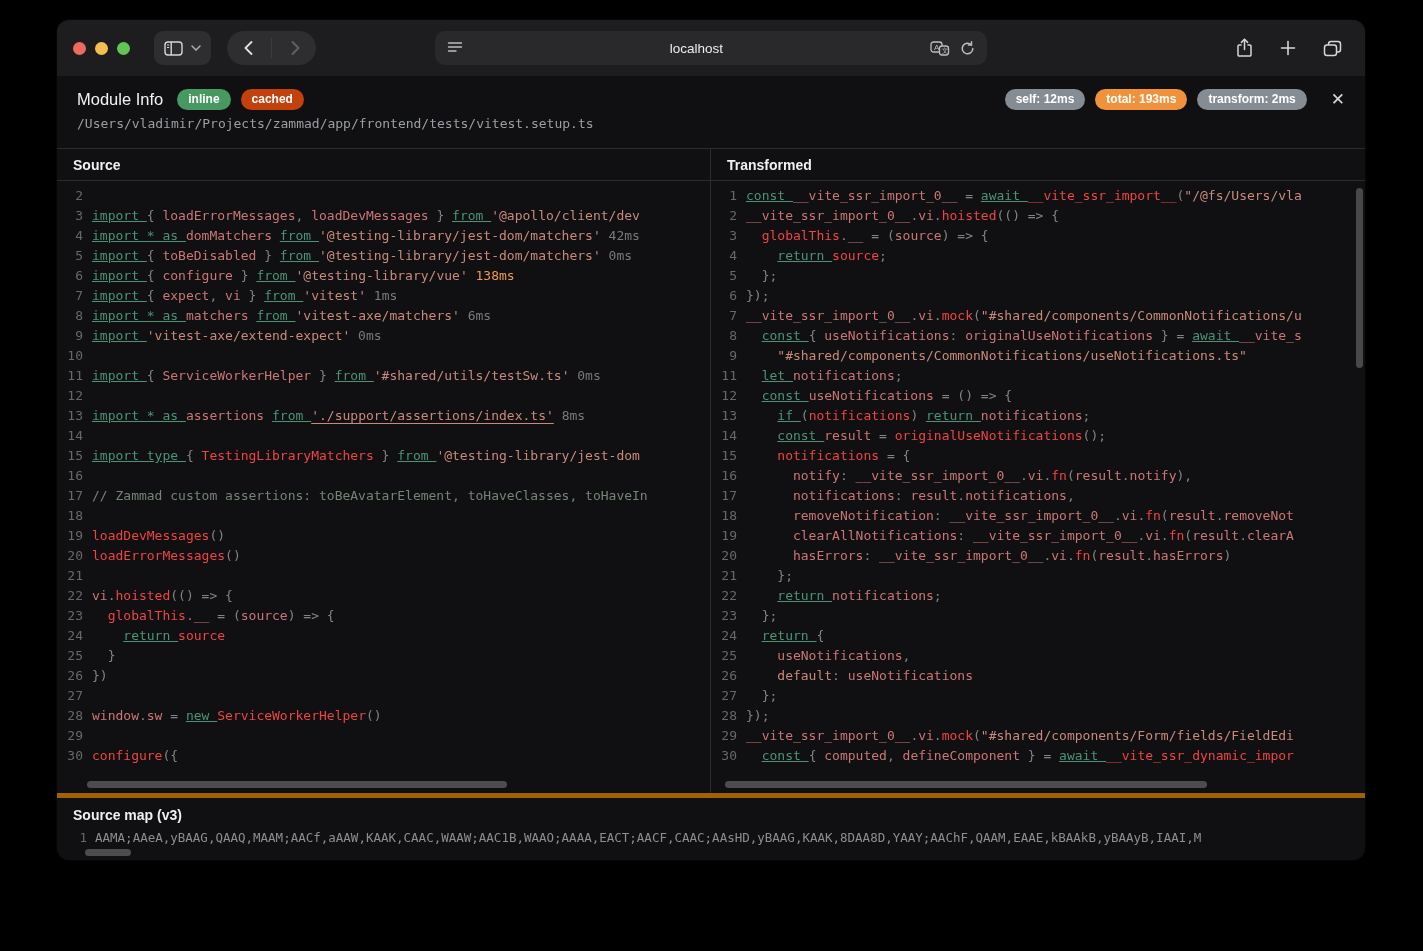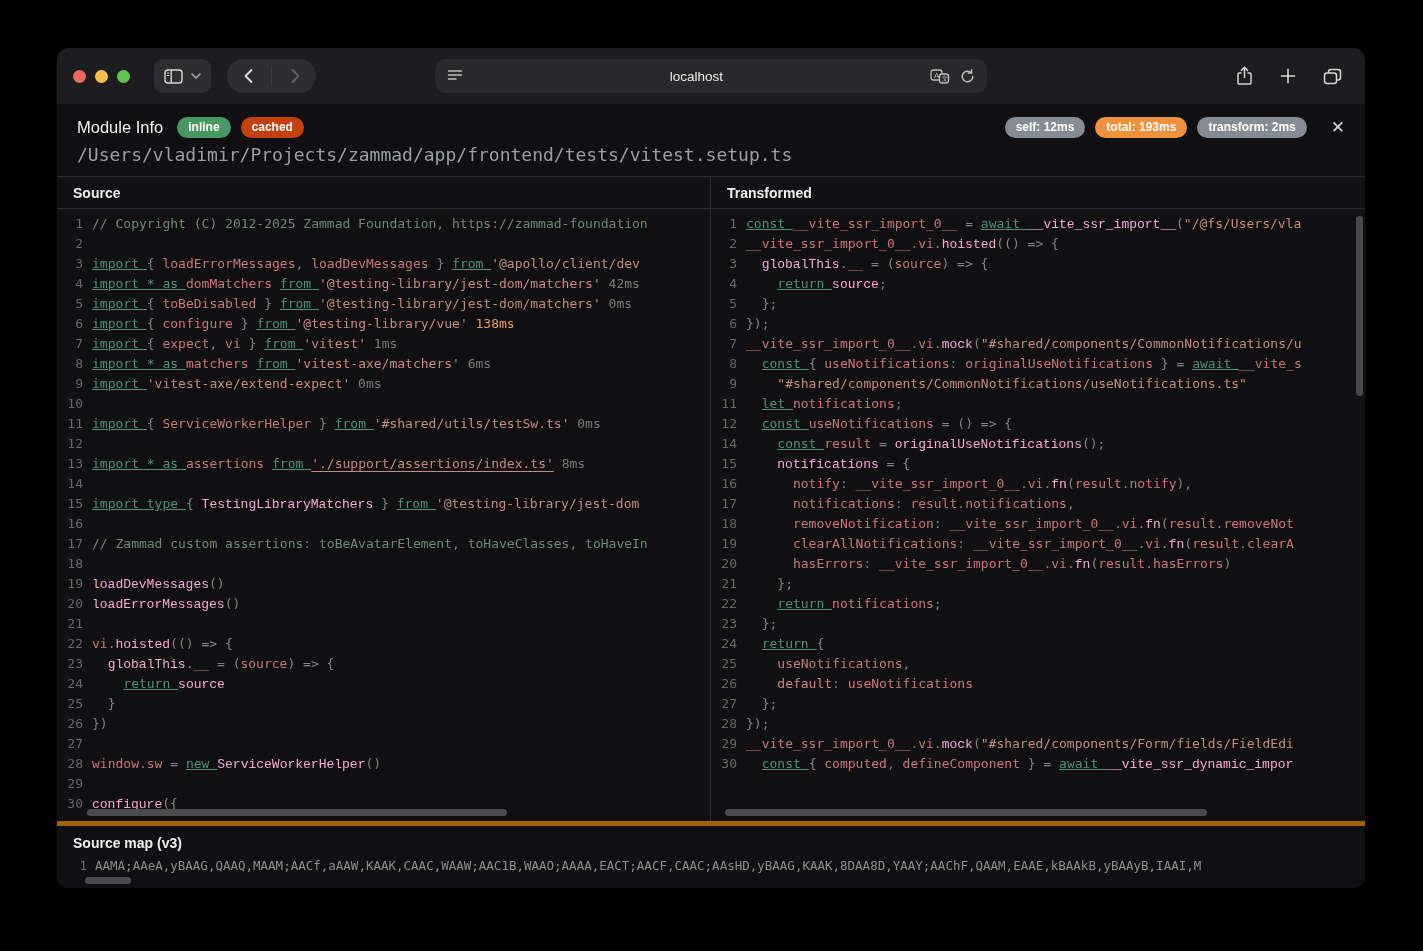--- a/index.html
+++ b/index.html
@@ -1,17 +1,17 @@
 <!DOCTYPE html>
 <html><head>
 <meta charset="utf-8">
 <style>
   html,body{margin:0;padding:0;background:#000;width:1423px;height:951px;overflow:hidden;
     font-family:"Liberation Sans",sans-serif;-webkit-font-smoothing:antialiased;}
-  .window{position:absolute;left:57px;top:48px;width:1308px;height:840px;background:#101012;
+  .window{position:absolute;left:57px;top:20px;width:1308px;height:840px;background:#101012;
     border-radius:12px;overflow:hidden;box-shadow:0 0 0 1px #050505,0 24px 70px rgba(0,0,0,.65);}
   
   .toolbar{position:relative;height:56px;background:#1d1d1f;display:flex;align-items:center;padding:0 16px;}
   .traffic{display:flex;gap:9px;margin-right:24px;}
   .light{width:13px;height:13px;border-radius:50%;}
   .tb-group{display:flex;align-items:center;background:#2e2e30;border-radius:9px;height:34px;padding:0 10px;gap:8px;}
   .nav-group{margin-left:16px;border-radius:17px;padding:0 6px;}
   .nav-btn{width:30px;height:30px;display:flex;align-items:center;justify-content:center;}
   .nav-divider{width:1px;height:20px;background:#3c3c3e;}
   .urlbar{position:absolute;left:50%;transform:translateX(-50%);top:11px;width:528px;height:34px;
@@ -26,34 +26,34 @@
   .mh-title{color:#f2f2f2;font-size:16.5px;font-weight:normal;margin-right:14px;}
   .badge{display:inline-block;color:#fff;font-size:12px;font-weight:bold;border-radius:11px;
     padding:3px 11px 4px;margin-right:10px;line-height:14px;}
   .badge-inline{background:#479961;}
   .badge-cached{background:#c2410c;}
   .mh-right{margin-left:auto;display:flex;align-items:center;gap:10px;}
   .timing{display:inline-block;color:#fff;font-size:12px;font-weight:bold;border-radius:11px;padding:3px 11px 4px;line-height:14px;}
   .timing-gray{background:#868c94;}
   .timing-orange{background:#f0923c;}
   .close-btn{margin-left:14px;color:#d4d4d4;font-size:17px;line-height:1;cursor:default;}
-  .mh-path{margin-top:6px;color:#9b9fa3;font-size:18px;font-family:"DejaVu Sans Mono",monospace;white-space:nowrap;overflow:hidden;}
+  .mh-path{margin-top:6px;color:#9b9fa3;font-size:13px;font-family:"DejaVu Sans Mono",monospace;white-space:nowrap;overflow:hidden;}
   
   .panes{display:flex;height:644px;}
   .pane{flex:1 1 50%;position:relative;overflow:hidden;box-sizing:border-box;}
   .pane-source{border-right:1px solid #2c2c2e;}
   .pane-title{padding:8px 16px 7px;color:#f0f0f0;font-size:14px;font-weight:bold;border-bottom:1px solid #2c2c2e;}
   .code{position:relative;padding-top:5px;font-family:"DejaVu Sans Mono",monospace;font-size:13px;overflow:hidden;}
   .code-line{height:20px;line-height:20px;white-space:pre;}
   .ln{display:inline-block;width:26px;text-align:right;padding-right:9px;color:#686868;}
   .tok-k{color:#4d9375;text-decoration:underline;}
   .tok-v{color:#cb7676;}
   .tok-s{color:#c98a7d;}
   .tok-su{color:#c98a7d;text-decoration:underline;text-underline-offset:3px;}
-  .tok-f{color:#f9a8d4;font-family:Liberation Mono, monospace;}
+  .tok-f{color:#ef4444;}
   .tok-c{color:#758575;}
   .tok-p{color:#848484;}
   .tok-t{color:#7a7a7a;}
   .tok-th{color:#ee9b4d;}
   .hthumb{position:absolute;height:7px;border-radius:4px;background:#4c4c4e;bottom:5px;}
   .hthumb-src{left:30px;width:420px;}
   .hthumb-tr{left:14px;width:482px;}
   .vthumb{position:absolute;right:2px;top:39px;width:7px;height:180px;border-radius:4px;background:#48484a;}
   
   .sourcemap{position:relative;height:66px;border-top:5px solid #a16207;padding:9px 16px 0;box-sizing:border-box;}
@@ -165,21 +165,20 @@
         <span class="close-btn">✕</span>
       </span>
     </div>
     <div class="mh-path">/Users/vladimir/Projects/zammad/app/frontend/tests/vitest.setup.ts</div>
   </div>
 
   <div class="panes">
     <section class="pane pane-source">
       <div class="pane-title">Source</div>
       <div class="code">
-          <div class="code-line"><span class="ln">1</span><span class="tok-c">// Copyright (C) 2012-2025 Zammad Foundation, https://zammad-foundation</span></div>
           <div class="code-line"><span class="ln">2</span></div>
           <div class="code-line"><span class="ln">3</span><span class="tok-k">import </span><span class="tok-p">{ </span><span class="tok-v">loadErrorMessages</span><span class="tok-p">, </span><span class="tok-v">loadDevMessages</span><span class="tok-p"> } </span><span class="tok-k">from </span><span class="tok-s">'@apollo/client/dev</span></div>
           <div class="code-line"><span class="ln">4</span><span class="tok-k">import * as </span><span class="tok-v">domMatchers</span><span class="tok-p"> </span><span class="tok-k">from </span><span class="tok-s">'@testing-library/jest-dom/matchers'</span><span class="tok-t"> 42ms</span></div>
           <div class="code-line"><span class="ln">5</span><span class="tok-k">import </span><span class="tok-p">{ </span><span class="tok-v">toBeDisabled</span><span class="tok-p"> } </span><span class="tok-k">from </span><span class="tok-s">'@testing-library/jest-dom/matchers'</span><span class="tok-t"> 0ms</span></div>
           <div class="code-line"><span class="ln">6</span><span class="tok-k">import </span><span class="tok-p">{ </span><span class="tok-v">configure</span><span class="tok-p"> } </span><span class="tok-k">from </span><span class="tok-s">'@testing-library/vue'</span><span class="tok-th"> 138ms</span></div>
           <div class="code-line"><span class="ln">7</span><span class="tok-k">import </span><span class="tok-p">{ </span><span class="tok-v">expect</span><span class="tok-p">, </span><span class="tok-v">vi</span><span class="tok-p"> } </span><span class="tok-k">from </span><span class="tok-s">'vitest'</span><span class="tok-t"> 1ms</span></div>
           <div class="code-line"><span class="ln">8</span><span class="tok-k">import * as </span><span class="tok-v">matchers</span><span class="tok-p"> </span><span class="tok-k">from </span><span class="tok-s">'vitest-axe/matchers'</span><span class="tok-t"> 6ms</span></div>
           <div class="code-line"><span class="ln">9</span><span class="tok-k">import </span><span class="tok-s">'vitest-axe/extend-expect'</span><span class="tok-t"> 0ms</span></div>
           <div class="code-line"><span class="ln">10</span></div>
           <div class="code-line"><span class="ln">11</span><span class="tok-k">import </span><span class="tok-p">{ </span><span class="tok-v">ServiceWorkerHelper</span><span class="tok-p"> } </span><span class="tok-k">from </span><span class="tok-s">'#shared/utils/testSw.ts'</span><span class="tok-t"> 0ms</span></div>
@@ -212,20 +211,21 @@
           <div class="code-line"><span class="ln">2</span><span class="tok-v">__vite_ssr_import_0__</span><span class="tok-p">.</span><span class="tok-v">vi</span><span class="tok-p">.</span><span class="tok-f">hoisted</span><span class="tok-p">(() =&gt; {</span></div>
           <div class="code-line"><span class="ln">3</span><span class="tok-p">  </span><span class="tok-f">globalThis</span><span class="tok-p">.</span><span class="tok-v">__</span><span class="tok-p"> = (</span><span class="tok-v">source</span><span class="tok-p">) =&gt; {</span></div>
           <div class="code-line"><span class="ln">4</span><span class="tok-p">    </span><span class="tok-k">return </span><span class="tok-f">source</span><span class="tok-p">;</span></div>
           <div class="code-line"><span class="ln">5</span><span class="tok-p">  };</span></div>
           <div class="code-line"><span class="ln">6</span><span class="tok-p">});</span></div>
           <div class="code-line"><span class="ln">7</span><span class="tok-v">__vite_ssr_import_0__</span><span class="tok-p">.</span><span class="tok-v">vi</span><span class="tok-p">.</span><span class="tok-f">mock</span><span class="tok-p">(</span><span class="tok-s">"#shared/components/CommonNotifications/u</span></div>
           <div class="code-line"><span class="ln">8</span><span class="tok-p">  </span><span class="tok-k">const </span><span class="tok-p">{ </span><span class="tok-v">useNotifications</span><span class="tok-p">: </span><span class="tok-v">originalUseNotifications</span><span class="tok-p"> } = </span><span class="tok-k">await </span><span class="tok-v">__vite_s</span></div>
           <div class="code-line"><span class="ln">9</span><span class="tok-p">    </span><span class="tok-s">"#shared/components/CommonNotifications/useNotifications.ts"</span></div>
           <div class="code-line"><span class="ln">11</span><span class="tok-p">  </span><span class="tok-k">let </span><span class="tok-v">notifications</span><span class="tok-p">;</span></div>
           <div class="code-line"><span class="ln">12</span><span class="tok-p">  </span><span class="tok-k">const </span><span class="tok-v">useNotifications</span><span class="tok-p"> = () =&gt; {</span></div>
+          <div class="code-line"><span class="ln">13</span><span class="tok-p">    </span><span class="tok-k">if </span><span class="tok-p">(</span><span class="tok-f">notifications</span><span class="tok-p">) </span><span class="tok-k">return </span><span class="tok-v">notifications</span><span class="tok-p">;</span></div>
           <div class="code-line"><span class="ln">14</span><span class="tok-p">    </span><span class="tok-k">const </span><span class="tok-v">result</span><span class="tok-p"> = </span><span class="tok-f">originalUseNotifications</span><span class="tok-p">();</span></div>
           <div class="code-line"><span class="ln">15</span><span class="tok-p">    </span><span class="tok-f">notifications</span><span class="tok-p"> = {</span></div>
           <div class="code-line"><span class="ln">16</span><span class="tok-p">      </span><span class="tok-v">notify</span><span class="tok-p">: </span><span class="tok-v">__vite_ssr_import_0__</span><span class="tok-p">.</span><span class="tok-v">vi</span><span class="tok-p">.</span><span class="tok-f">fn</span><span class="tok-p">(</span><span class="tok-v">result</span><span class="tok-p">.</span><span class="tok-v">notify</span><span class="tok-p">),</span></div>
           <div class="code-line"><span class="ln">17</span><span class="tok-p">      </span><span class="tok-v">notifications</span><span class="tok-p">: </span><span class="tok-v">result</span><span class="tok-p">.</span><span class="tok-v">notifications</span><span class="tok-p">,</span></div>
           <div class="code-line"><span class="ln">18</span><span class="tok-p">      </span><span class="tok-v">removeNotification</span><span class="tok-p">: </span><span class="tok-v">__vite_ssr_import_0__</span><span class="tok-p">.</span><span class="tok-v">vi</span><span class="tok-p">.</span><span class="tok-f">fn</span><span class="tok-p">(</span><span class="tok-v">result</span><span class="tok-p">.</span><span class="tok-v">removeNot</span></div>
           <div class="code-line"><span class="ln">19</span><span class="tok-p">      </span><span class="tok-v">clearAllNotifications</span><span class="tok-p">: </span><span class="tok-v">__vite_ssr_import_0__</span><span class="tok-p">.</span><span class="tok-v">vi</span><span class="tok-p">.</span><span class="tok-f">fn</span><span class="tok-p">(</span><span class="tok-v">result</span><span class="tok-p">.</span><span class="tok-v">clearA</span></div>
           <div class="code-line"><span class="ln">20</span><span class="tok-p">      </span><span class="tok-v">hasErrors</span><span class="tok-p">: </span><span class="tok-v">__vite_ssr_import_0__</span><span class="tok-p">.</span><span class="tok-v">vi</span><span class="tok-p">.</span><span class="tok-f">fn</span><span class="tok-p">(</span><span class="tok-v">result</span><span class="tok-p">.</span><span class="tok-v">hasErrors</span><span class="tok-p">)</span></div>
           <div class="code-line"><span class="ln">21</span><span class="tok-p">    };</span></div>
           <div class="code-line"><span class="ln">22</span><span class="tok-p">    </span><span class="tok-k">return </span><span class="tok-v">notifications</span><span class="tok-p">;</span></div>
           <div class="code-line"><span class="ln">23</span><span class="tok-p">  };</span></div>

